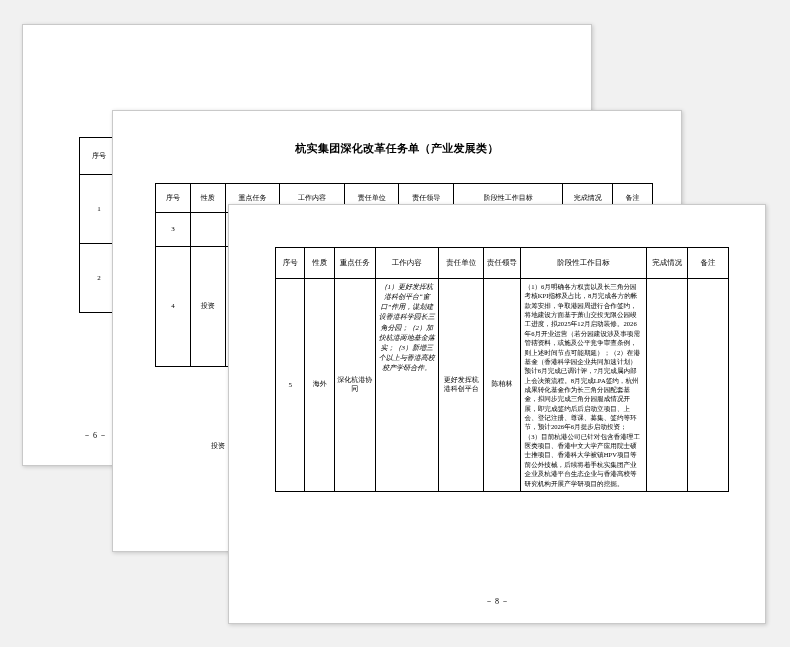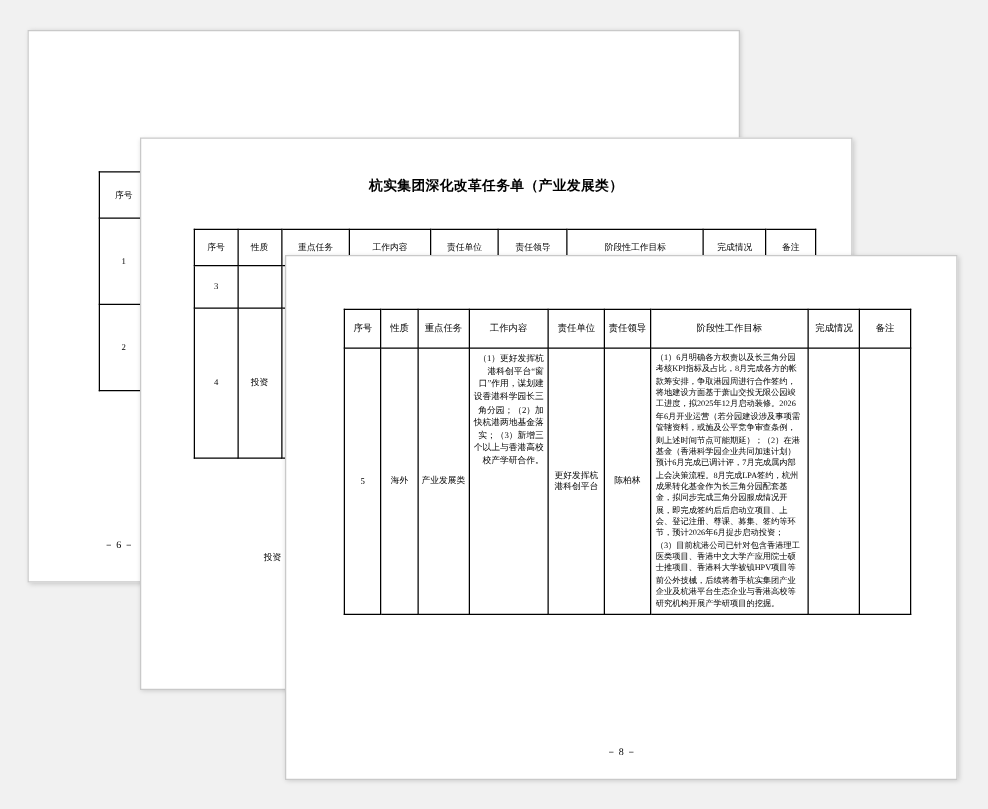--- a/index.html
+++ b/index.html
@@ -122,25 +122,26 @@
   
   #page-front .inner {
     position: absolute;
     left: 46px;
     top: 42px;
     right: 36px;
   }
   #page-front table.grid { width: 100%; }
   #page-front table.grid th { height: 28px; font-size: 7.5px; }
   #page-front td.task-cell {
-    text-align: right;
+    text-align: center;
     font-size: 7px;
     line-height: 1.45;
     padding: 3px 3px;
     vertical-align: top;
+    font-style: italic;
   }
   #page-front td.goal-cell {
     text-align: left;
     font-size: 6.6px;
     line-height: 1.42;
     padding: 3px 4px;
     vertical-align: top;
   }
   #page-front td.mid-small {
     font-size: 7px;
@@ -255,21 +256,21 @@
             <th>责任领导</th>
             <th>阶段性工作目标</th>
             <th>完成情况</th>
             <th>备注</th>
           </tr>
         </thead>
         <tbody>
           <tr>
             <td>5</td>
             <td class="mid-small">海外</td>
-            <td class="mid-small">产业发展类</td>
+            <td class="mid-small">深化杭港协同</td>
             <td class="task-cell">（1）更好发挥杭港科创平台“窗口”作用，谋划建设香港科学园长三角分园；（2）加快杭港两地基金落实；（3）新增三个以上与香港高校校产学研合作。</td>
             <td class="mid-small">更好发挥杭港科创平台</td>
             <td class="mid-small">陈柏林</td>
             <td class="goal-cell">（1）6月明确各方权责以及长三角分园考核KPI指标及占比，8月完成各方的帐款筹安排，争取港园周进行合作签约，将地建设方面基于萧山交投无限公园竣工进度，拟2025年12月启动装修。2026年6月开业运营（若分园建设涉及事项需管辖资料，或施及公平竞争审查条例，则上述时间节点可能期延）；（2）在港基金（香港科学园企业共同加速计划）预计6月完成已调计评，7月完成属内部上会决策流程。8月完成LPA签约，杭州成果转化基金作为长三角分园配套基金，拟同步完成三角分园服成情况开展，即完成签约后后启动立项目、上会、登记注册、尊课、募集、签约等环节，预计2026年6月提步启动投资；（3）目前杭港公司已针对包含香港理工医类项目、香港中文大学产应用院士硕士推项目、香港科大学被镇HPV项目等前公外技械，后续将着手杭实集团产业企业及杭港平台生态企业与香港高校等研究机构开展产学研项目的挖掘。</td>
             <td></td>
             <td></td>
           </tr>
         </tbody>
       </table>
     </div>

